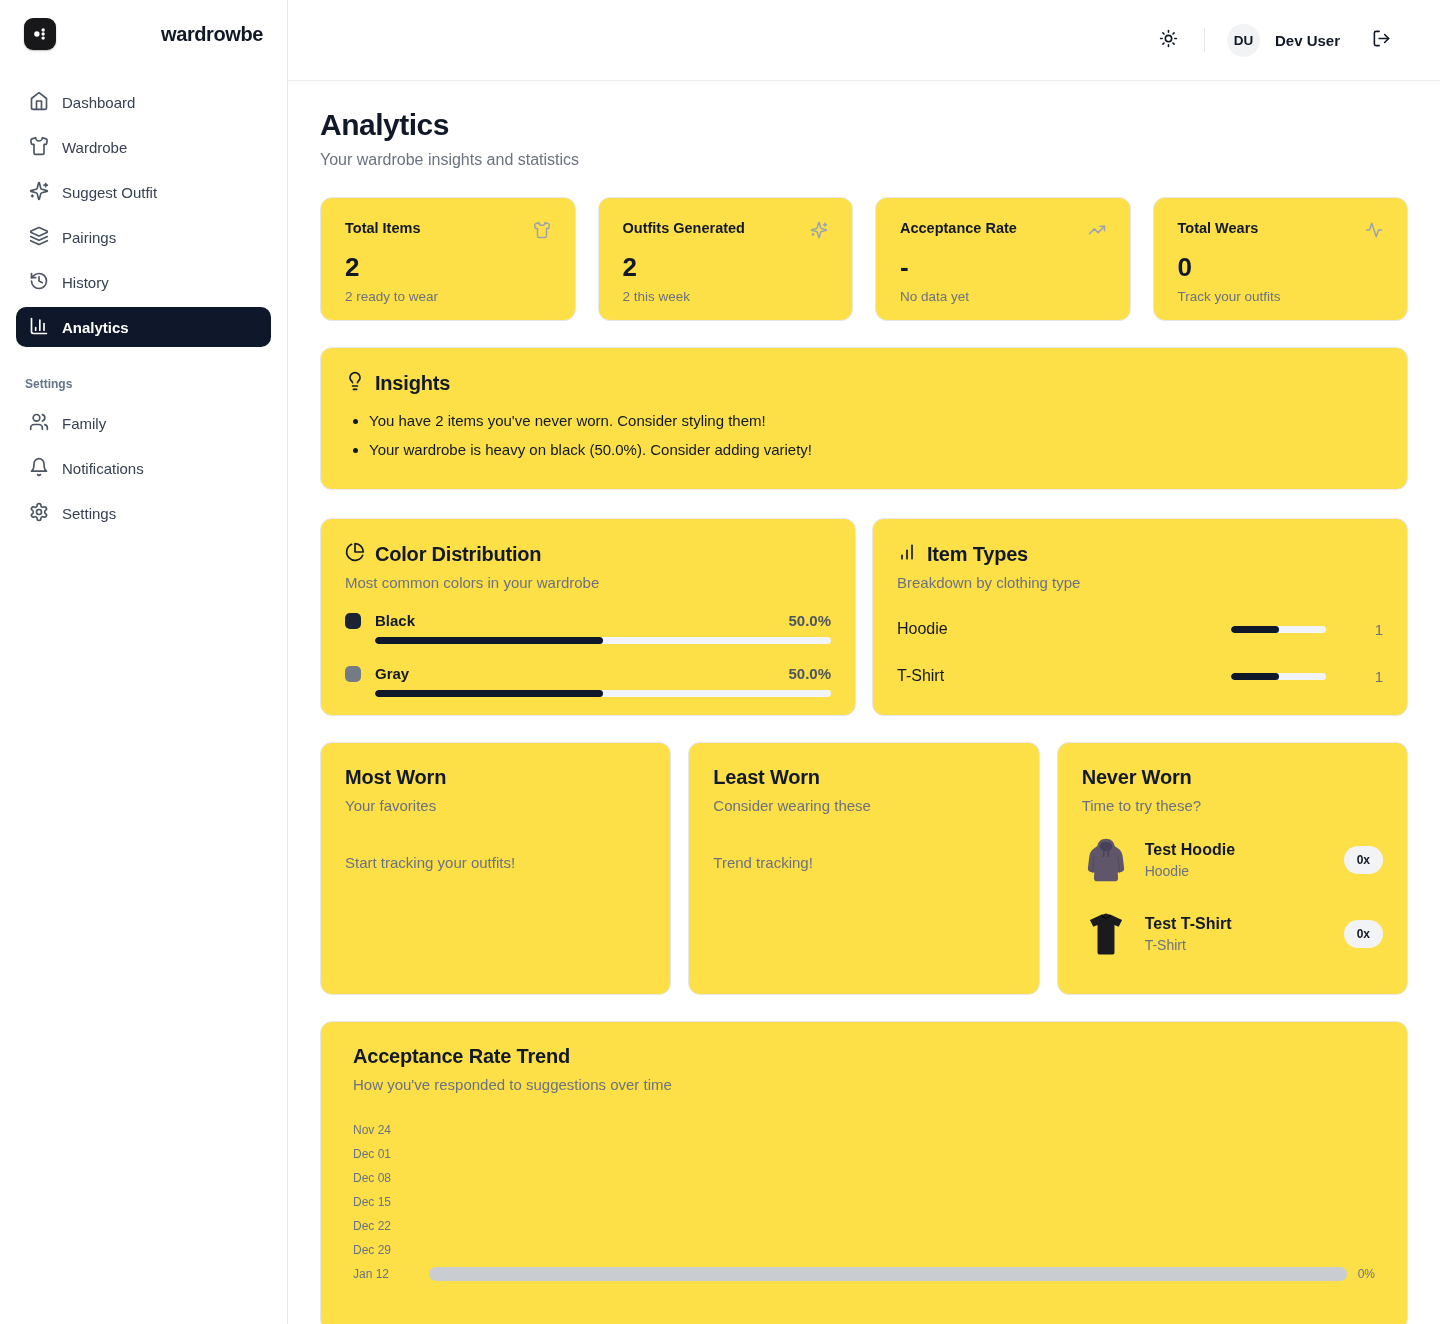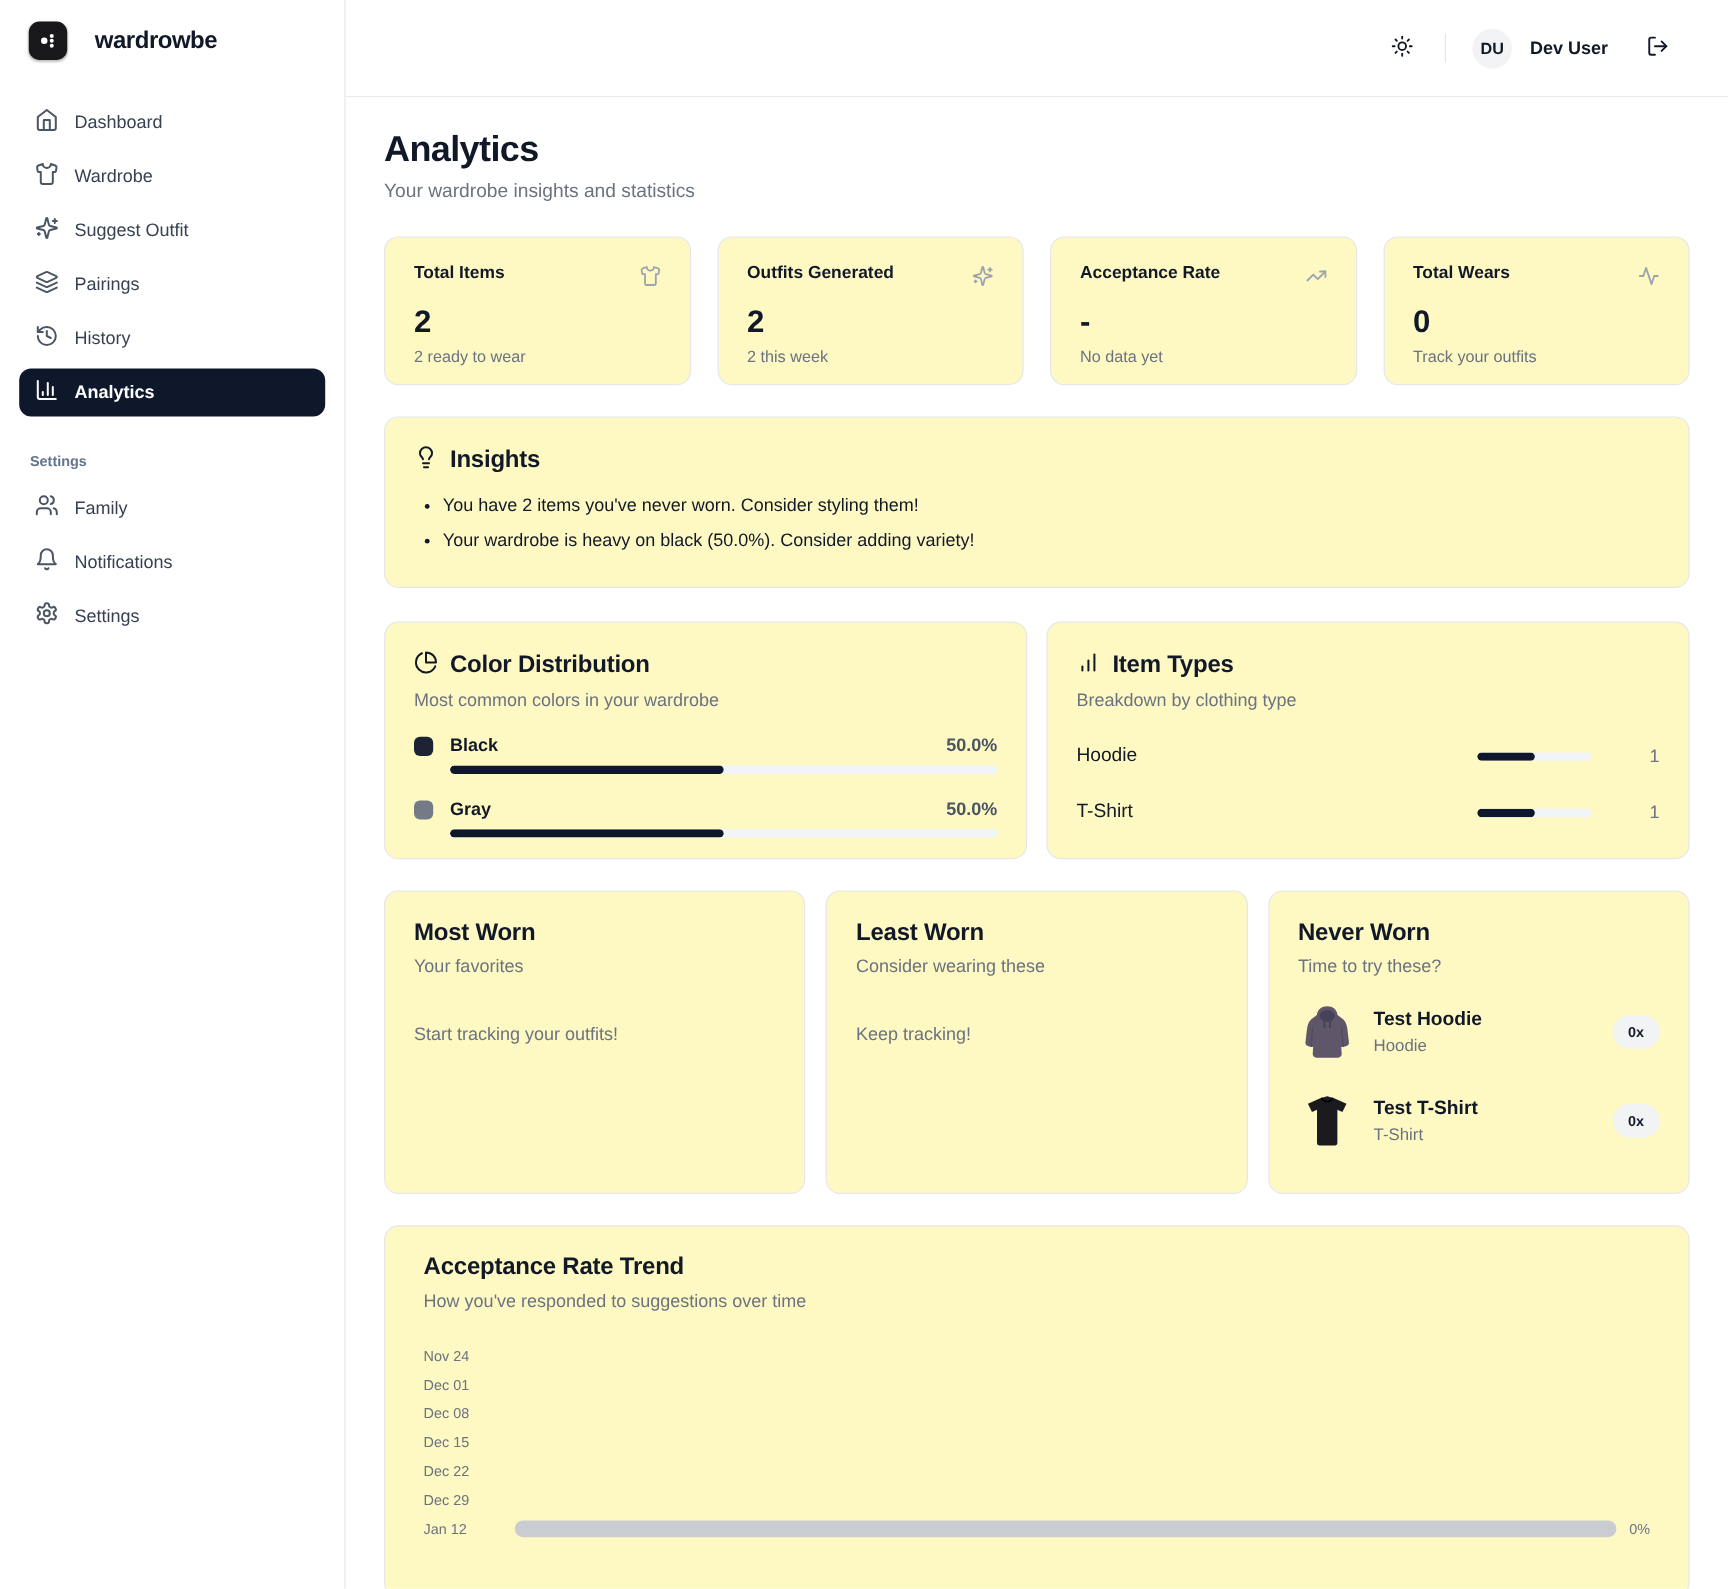--- a/index.html
+++ b/index.html
@@ -6,21 +6,21 @@
   html, body { margin:0; padding:0; }
   body {
     width:1440px; height:1324px; overflow:hidden;
     font-family:"Liberation Sans", sans-serif;
     background:#ffffff; color:#111827;
   }
   .app { display:flex; height:100%; }
 
   
   .sidebar { width:288px; flex-shrink:0; border-right:1px solid #e5e7eb; padding-top:16px; background:#fff; }
-  .brand { display:flex; align-items:center; gap:23px; padding:0 24px; height:36px; margin-bottom:30px; }
+  .brand { display:flex; align-items:center; gap:10px; padding:0 24px; height:36px; margin-bottom:30px;justify-content:space-between; }
   .logo { width:32px; height:32px; background:#18181b; border-radius:9px; display:flex; align-items:center; justify-content:center; box-shadow:0 1px 2px rgba(0,0,0,.25); }
   .brand-name { font-size:20px; font-weight:700; letter-spacing:-0.4px; color:#111827; }
   .nav-item { display:flex; align-items:center; gap:13px; height:40px; margin:0 16px 5px; padding:0 13px; border-radius:10px; color:#374151; font-size:15px; font-weight:500; cursor:pointer; }
   .nav-item svg { stroke:#4b5563; flex-shrink:0; }
   .nav-item.active { background:#0f172a; color:#ffffff; font-weight:600; }
   .nav-item.active svg { stroke:#ffffff; }
   .section-label { font-size:12px; font-weight:600; color:#64748b; padding:0 25px; margin:30px 0 12px; }
 
   
   .main { flex:1; display:flex; flex-direction:column; min-width:0; }
@@ -28,21 +28,21 @@
   .icon-btn { background:none; border:none; padding:6px; cursor:pointer; display:flex; align-items:center; }
   .icon-btn svg { stroke:#111827; }
   .topbar-divider { width:1px; height:24px; background:#e5e7eb; margin:0 22px 0 20px; }
   .avatar { width:33px; height:33px; border-radius:50%; background:#f1f3f5; display:flex; align-items:center; justify-content:center; font-size:13.5px; font-weight:600; color:#111827; cursor:pointer; }
   .user-name { font-size:15px; font-weight:600; margin:0 26px 0 15px; }
 
   .content { padding:27px 32px 20px; }
   .page-title { font-size:30px; font-weight:700; letter-spacing:-0.5px; margin:0 0 9px; }
   .page-subtitle { font-size:16px; color:#6b7280; margin:0 0 28px; }
 
-  .card { background:#fef9c3; border:1px solid #e5e7eb; border-radius:12px; }
+  .card { background:#fde047; border:1px solid #e5e7eb; border-radius:12px; }
 
   
   .stats-grid { display:grid; grid-template-columns:repeat(4,1fr); gap:22px; margin-bottom:26px; }
   .stat-card { height:124px; padding:22px 24px; }
   .stat-head { display:flex; justify-content:space-between; align-items:flex-start; }
   .stat-label { font-size:14.5px; font-weight:600; color:#111827; }
   .stat-head svg { stroke:#9ca3af; margin-top:1px; }
   .stat-value { font-size:26px; font-weight:800; margin-top:11px; line-height:1; }
   .stat-sub { font-size:13.5px; color:#6b7280; margin-top:9px; }
 
@@ -353,21 +353,21 @@
 
       <div class="grid3">
         <div class="card">
           <div class="card-title">Most Worn</div>
           <div class="card-subtitle">Your favorites</div>
           <div class="empty-text">Start tracking your outfits!</div>
         </div>
         <div class="card">
           <div class="card-title">Least Worn</div>
           <div class="card-subtitle">Consider wearing these</div>
-          <div class="empty-text">Keep tracking!</div>
+          <div class="empty-text">Trend tracking!</div>
         </div>
         <div class="card">
           <div class="card-title">Never Worn</div>
           <div class="card-subtitle">Time to try these?</div>
           <div class="nw-list">
             <div class="nw-item">
               <div class="nw-thumb">
                 <svg width="46" height="52" viewBox="0 0 48 56" fill="none">
                   <path d="M24 5c-5 0-8.6 3-9.3 7.8l-5.2 3.9c-2 1.9-3.1 4.6-3.6 8.4L4.5 37c-.3 2 .8 3.5 2.7 3.8l4.2.7-.4 6.1c-.1 2 1.3 3.4 3.3 3.4h19.4c2 0 3.4-1.4 3.3-3.4l-.4-6.1 4.2-.7c1.9-.3 3-1.8 2.7-3.8l-1.4-11.9c-.5-3.8-1.6-6.5-3.6-8.4l-5.2-3.9C32.6 8 29 5 24 5z" fill="#5f5769"></path>
                   <ellipse cx="24" cy="13.5" rx="6.8" ry="5.2" fill="#48415a"></ellipse>

